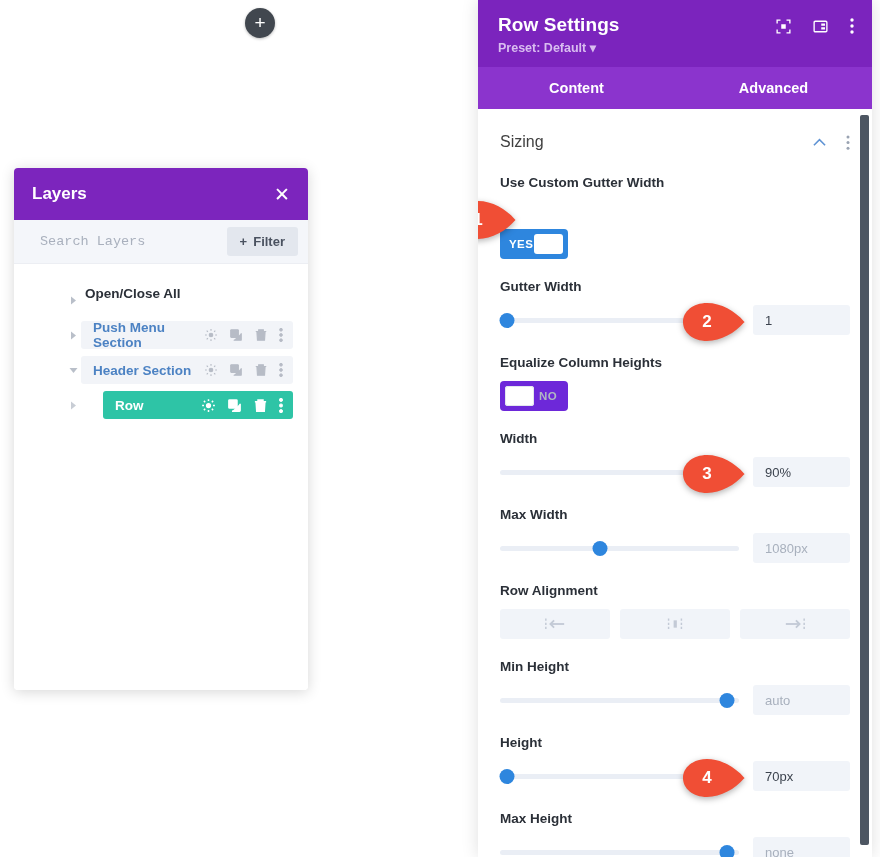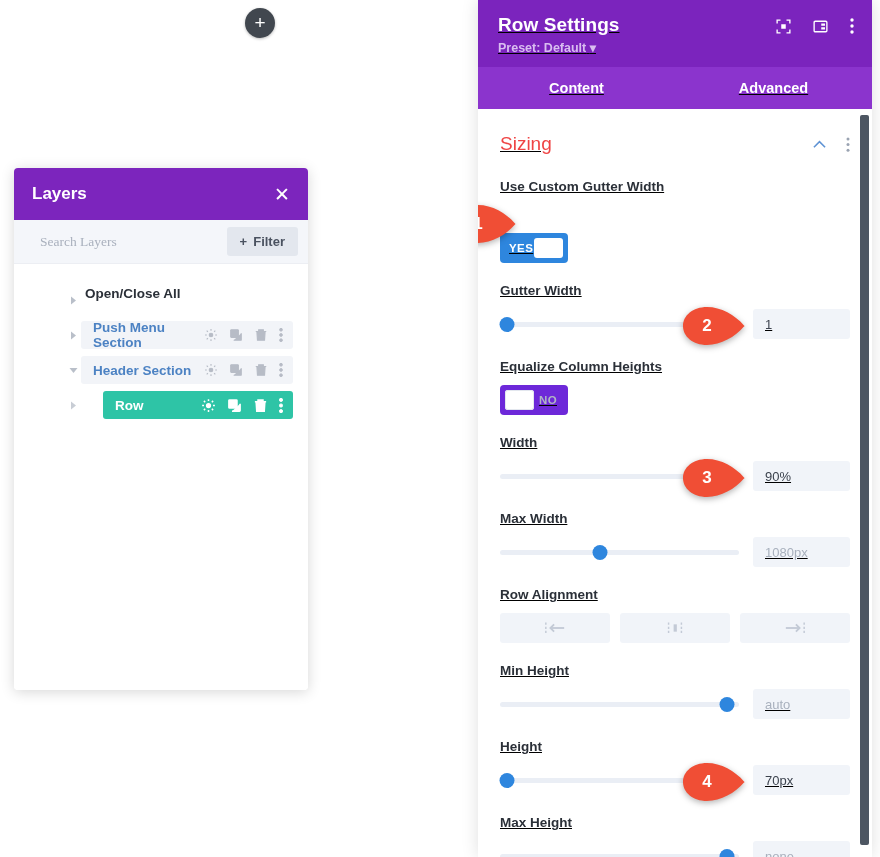--- a/index.html
+++ b/index.html
@@ -74,21 +74,21 @@
     background: #f4f6fa;
     display: flex; align-items: center;
     padding: 0 10px 0 26px;
     border-bottom: 1px solid #eceef3;
     flex: 0 0 auto;
   }
   #search-input {
     flex: 1;
     border: none;
     background: transparent;
-    font-family: Liberation Serif, serif;
+    font-family: Liberation Mono, monospace;
     font-size: 13.5px;
     color: #6b7280;
     outline: none;
   }
   #search-input::placeholder { color: #a9b0bd; }
 
   #filter-button {
     background: #e3e7ee;
     border: none;
     border-radius: 3px;
@@ -161,21 +161,20 @@
 
   
   #settings-modal {
     position: absolute;
     left: 478px; top: 0;
     width: 394px; height: 857px;
     background: #ffffff;
     box-shadow: 0 0 16px rgba(0,0,0,.13);
     display: flex; flex-direction: column;
     overflow: hidden;
-    text-decoration: underline;
   }
 
   #settings-header {
     background: #7b24bd;
     padding: 14px 20px 12px 20px;
     flex: 0 0 auto;
     position: relative;
   }
   #settings-title {
     color: #fff;
@@ -225,22 +224,22 @@
     padding: 24px 22px 20px 22px;
   }
 
   #section-header {
     display: flex;
     align-items: center;
     margin-bottom: 24px;
   }
   #section-title {
     flex: 1;
-    color: #ef4444;
-    font-size: 19px;
+    color: #404040;
+    font-size: 16px;
     font-weight: 400;
   }
   #section-header .sicon { cursor: pointer; margin-left: 20px; display:block; }
 
   .field { margin-bottom: 20px; position: relative; }
   .field-label {
     font-size: 13.5px;
     color: #2b3038;
     font-weight: 700;
     margin-bottom: 11px;

